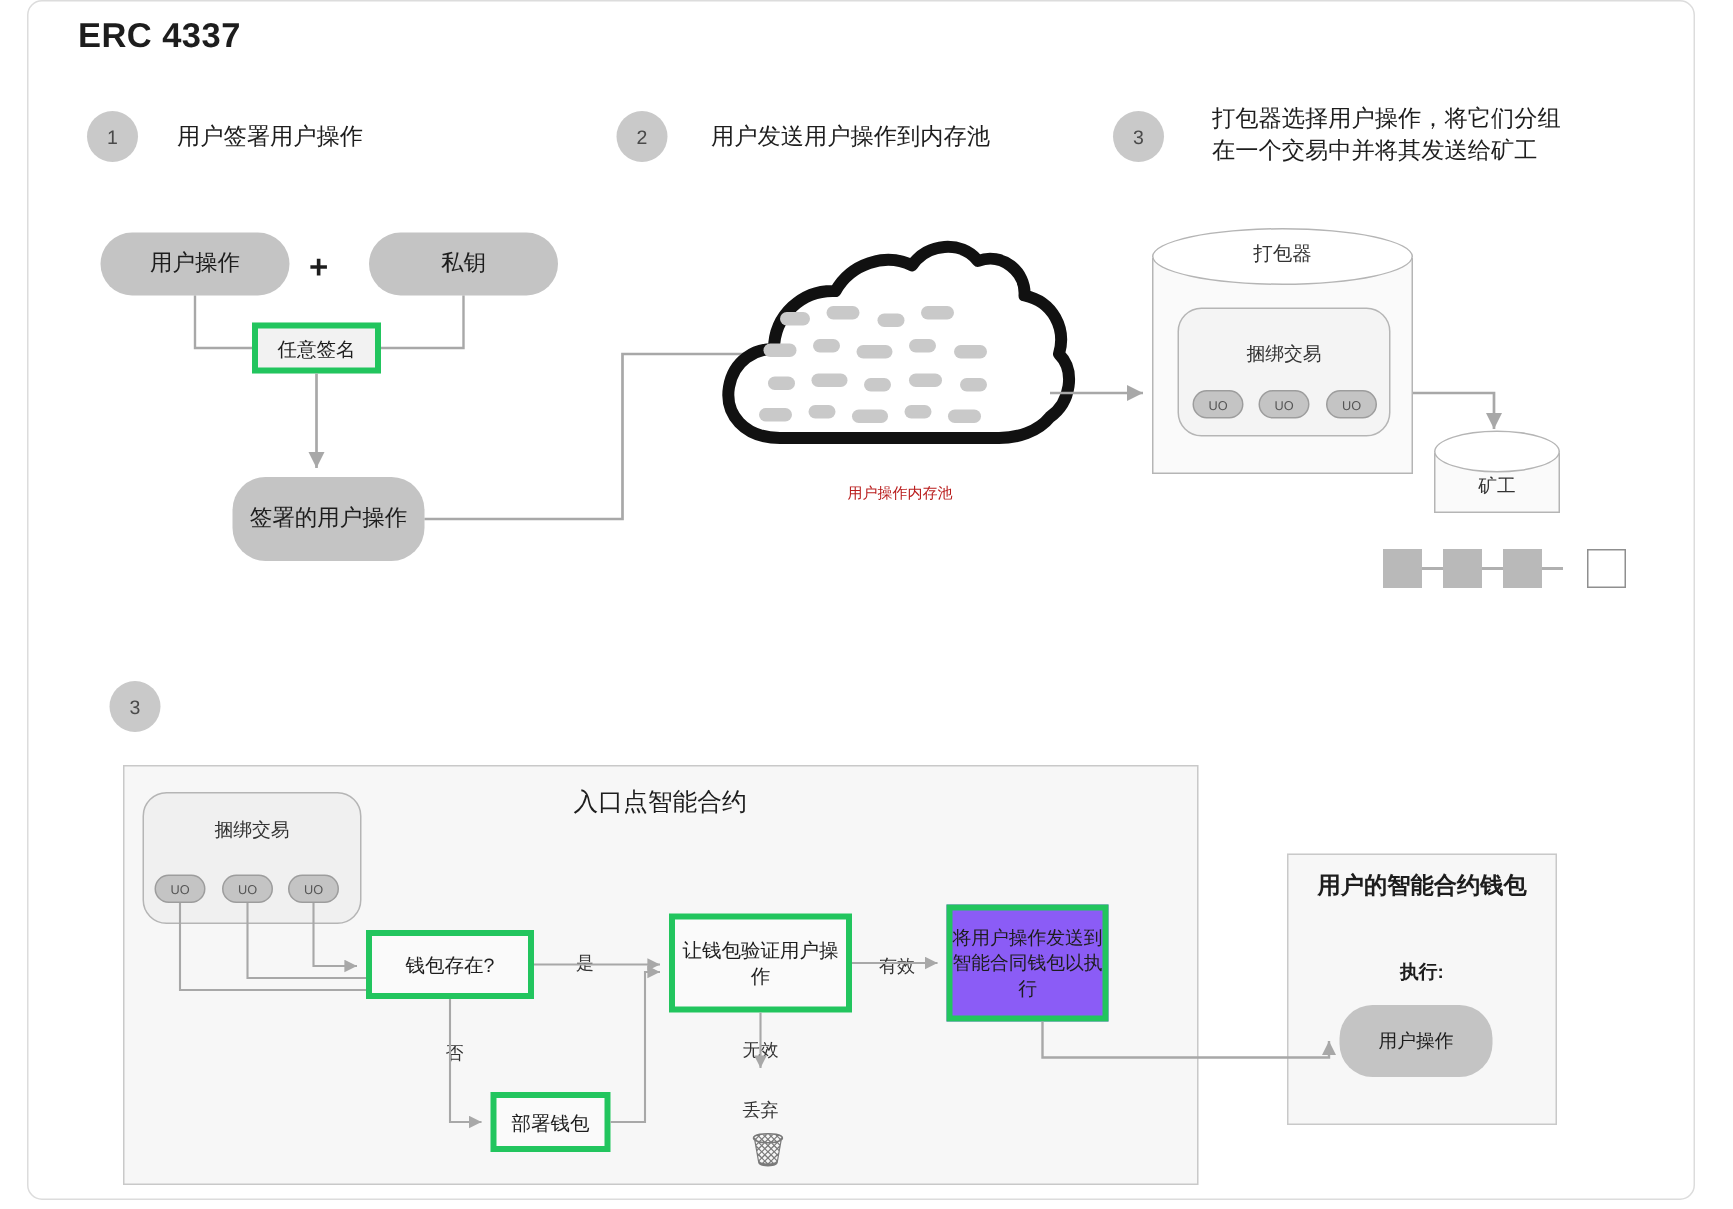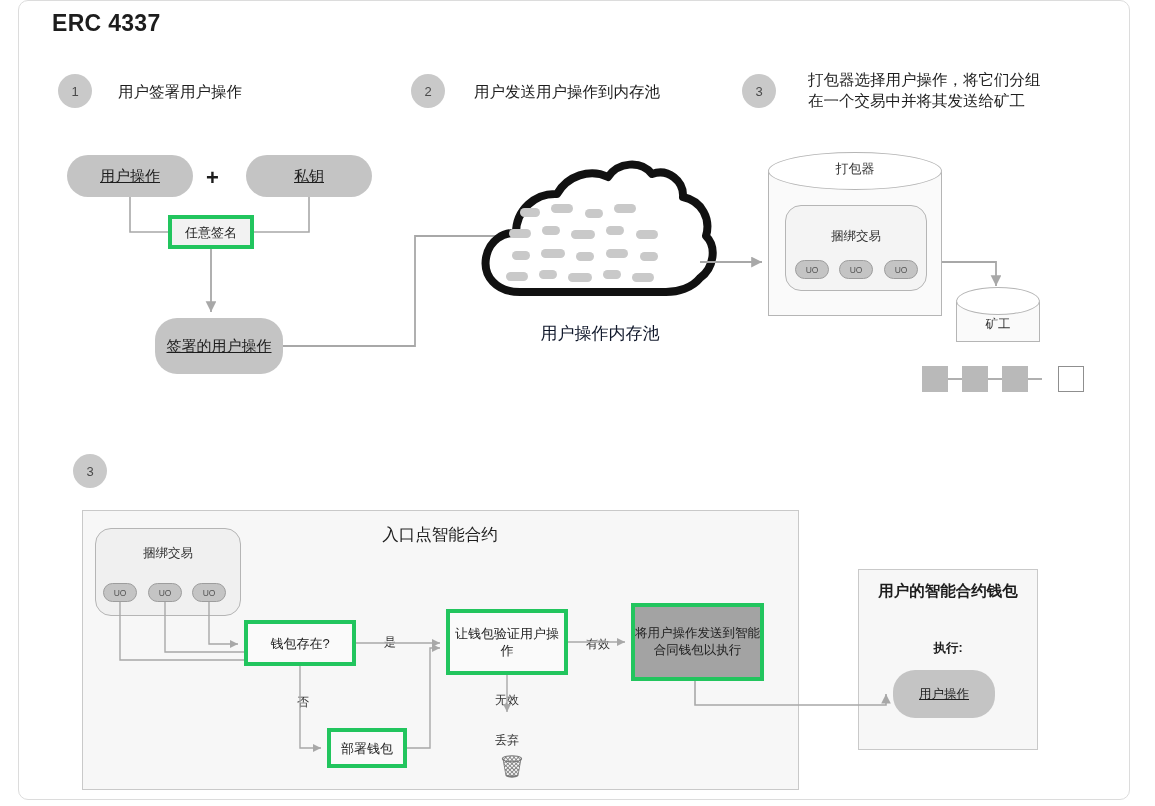--- a/index.html
+++ b/index.html
@@ -61,21 +61,20 @@
     position: absolute;
     background: #c4c4c4;
     border-radius: 22px;
     color: #1d1d1d;
     font-size: 15px;
     display: flex;
     align-items: center;
     justify-content: center;
     text-align: center;
     line-height: 20px;
-    text-decoration: underline;
   }
   .plus {
     position: absolute;
     font-size: 22px;
     font-weight: bold;
     color: #1d1d1d;
   }
   .box {
     position: absolute;
     background: #f2f2f2;
@@ -84,22 +83,22 @@
     font-size: 13px;
     display: flex;
     align-items: center;
     justify-content: center;
     text-align: center;
     line-height: 17px;
     box-sizing: border-box;
   }
   .plainlabel {
     position: absolute;
-    font-size: 17px;
-    color: #0f172a;
+    font-size: 10px;
+    color: #b91c1c;
     text-align: center;
   }
   .smalllabel {
     position: absolute;
     font-size: 12px;
     color: #333;
     text-align: center;
   }
   .uo {
     position: absolute;
@@ -265,21 +264,21 @@
 
   <div class="box" style="left:327px; top:728px; width:80px; height:40px; background:#fafafa;">部署钱包</div>
 
   <div class="box" style="left:446px; top:609px; width:122px; height:66px; background:#fafafa;">让钱包验证用户操作</div>
 
   <div class="smalllabel" style="left:580px; top:636px; width:36px;">有效</div>
   <div class="smalllabel" style="left:489px; top:692px; width:36px;">无效</div>
   <div class="smalllabel" style="left:489px; top:732px; width:36px;">丢弃</div>
   <div class="trash" style="left:498px; top:754px;">🗑</div>
 
-  <div class="box" style="left:631px; top:603px; width:133px; height:78px; background:#a3a3a3; font-size:12.5px;">将用户操作发送到智能合同钱包以执行</div>
+  <div class="box" style="left:631px; top:603px; width:108px; height:78px; background:#8b5cf6; font-size:12.5px;">将用户操作发送到智能合同钱包以执行</div>
 
   <div class="wallet-panel" style="left:858px; top:569px; width:180px; height:181px;"></div>
   <div class="wallet-title" style="left:868px; top:580px; width:160px;">用户的智能合约钱包</div>
   <div class="wallet-exec" style="left:868px; top:640px; width:160px;">执行:</div>
   <div class="pill" style="left:893px; top:670px; width:102px; height:48px; font-size:12.5px;">用户操作</div>
 
   <svg class="overlay" viewBox="0 0 1155 806">
     <defs>
       <marker id="arrowGray" markerWidth="8" markerHeight="8" refX="6" refY="3" orient="auto">
         <path d="M0,0 L6,3 L0,6 z" fill="#a8a8a8"></path>

